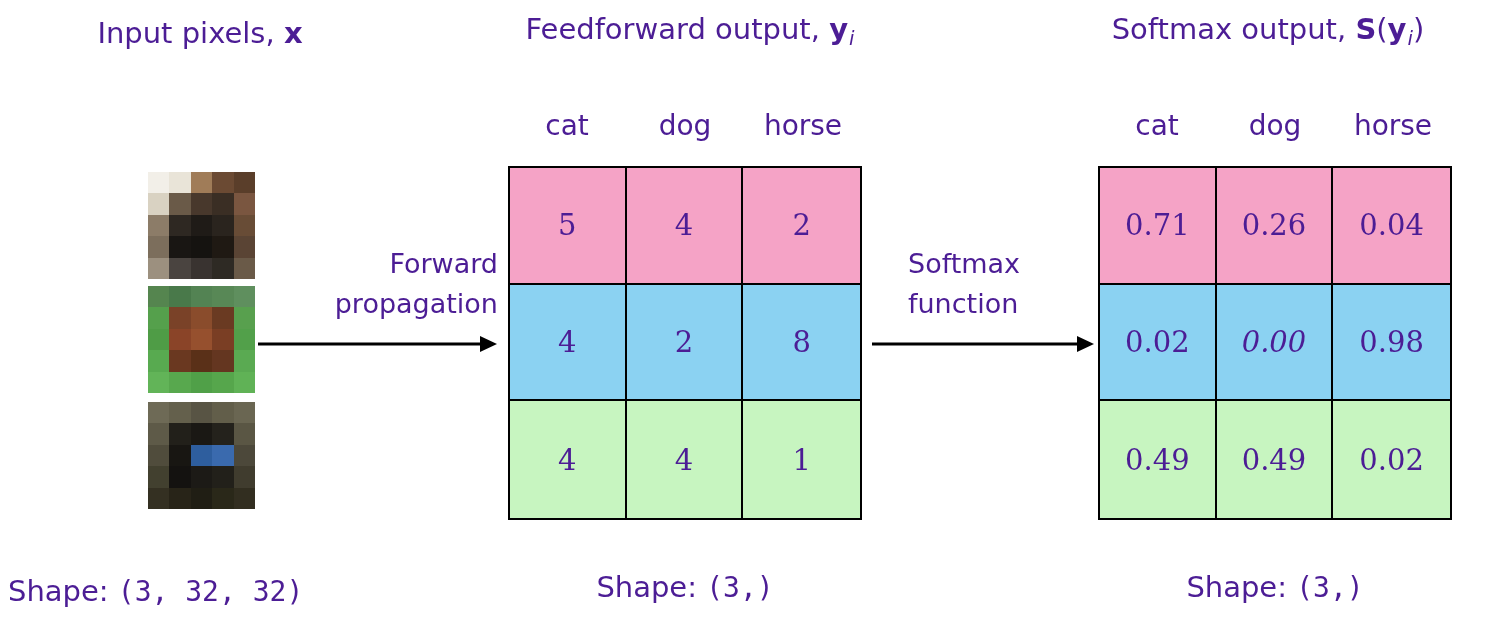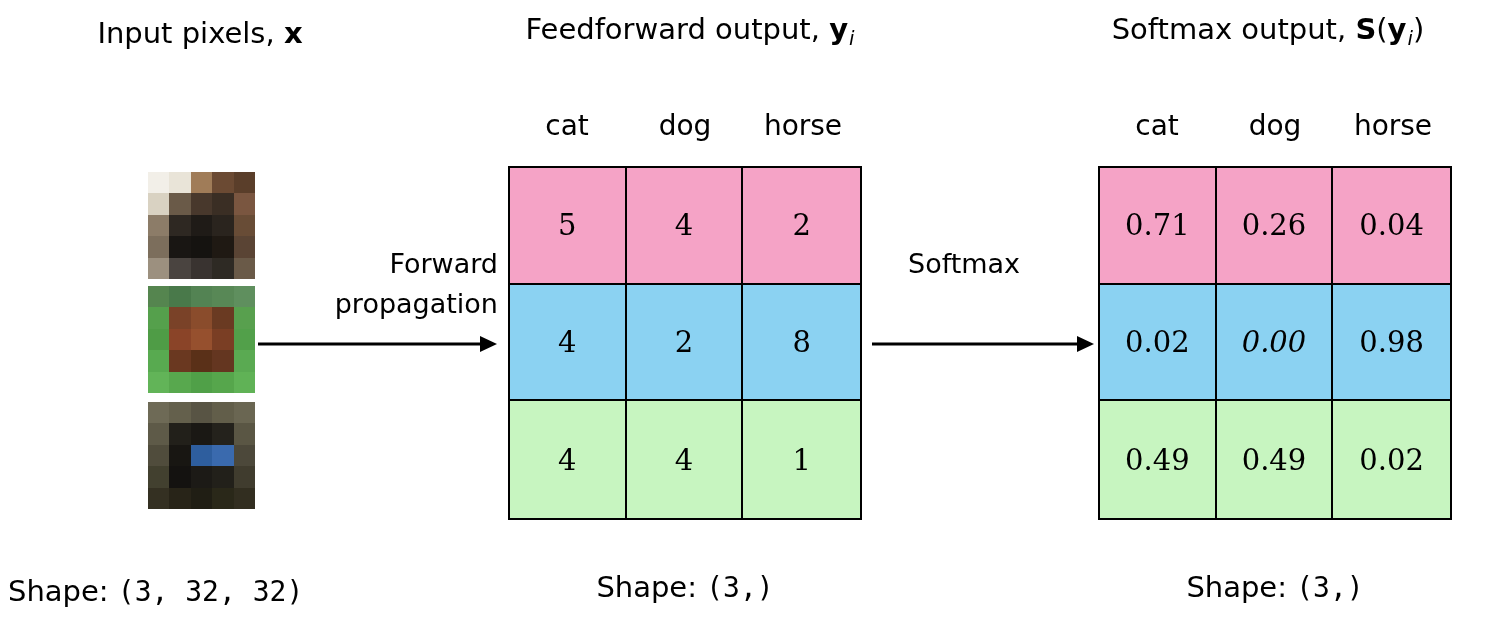--- a/index.html
+++ b/index.html
@@ -2,21 +2,21 @@
 <html><head>
 <meta charset="utf-8">
 <style>
   html, body { margin: 0; padding: 0; background: #ffffff; }
   .canvas {
     position: relative;
     width: 1486px;
     height: 631px;
     background: #ffffff;
     font-family: "DejaVu Sans", sans-serif;
-    color: #000000;
+    color: #4c1d95;
     overflow: hidden;
   }
   .title {
     position: absolute;
     font-size: 29px;
     text-align: center;
     white-space: nowrap;
   }
   .mbold { font-weight: bold; }
   .sub { font-style: italic; font-size: 0.68em; vertical-align: -0.28em; margin-left: 1px; }
@@ -204,20 +204,21 @@
     <div>Forward</div>
     <div>propagation</div>
   </div>
   <div class="arrow" style="left:258px; top:334px; width:239px;">
     <div class="arrow-line"></div>
     <div class="arrow-head"></div>
   </div>
 
   <div class="arrow-label" style="left:908px; top:244px; width:200px;">
     <div>Softmax</div>
+    <div>function</div>
   </div>
   <div class="arrow" style="left:872px; top:334px; width:222px;">
     <div class="arrow-line"></div>
     <div class="arrow-head"></div>
   </div>
 
   <div class="col-headers" style="left:508px; top:96px;">
     <div class="col-header">cat</div>
     <div class="col-header">dog</div>
     <div class="col-header">horse</div>

